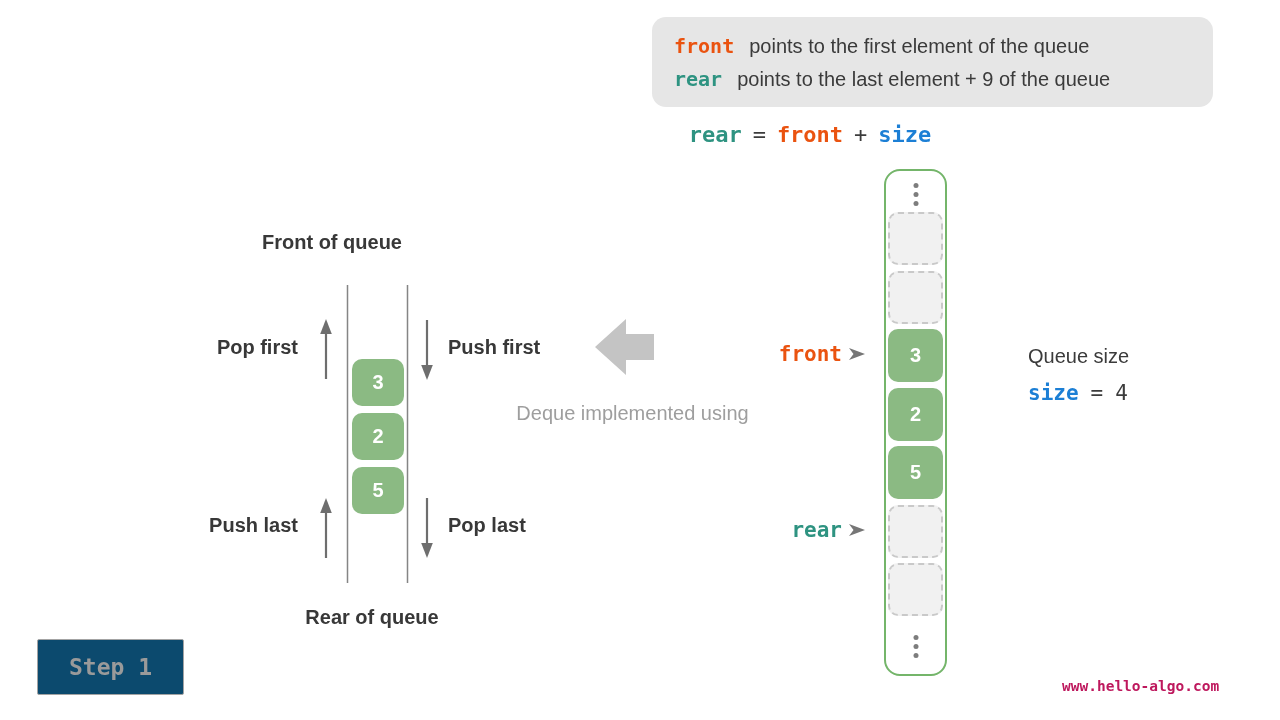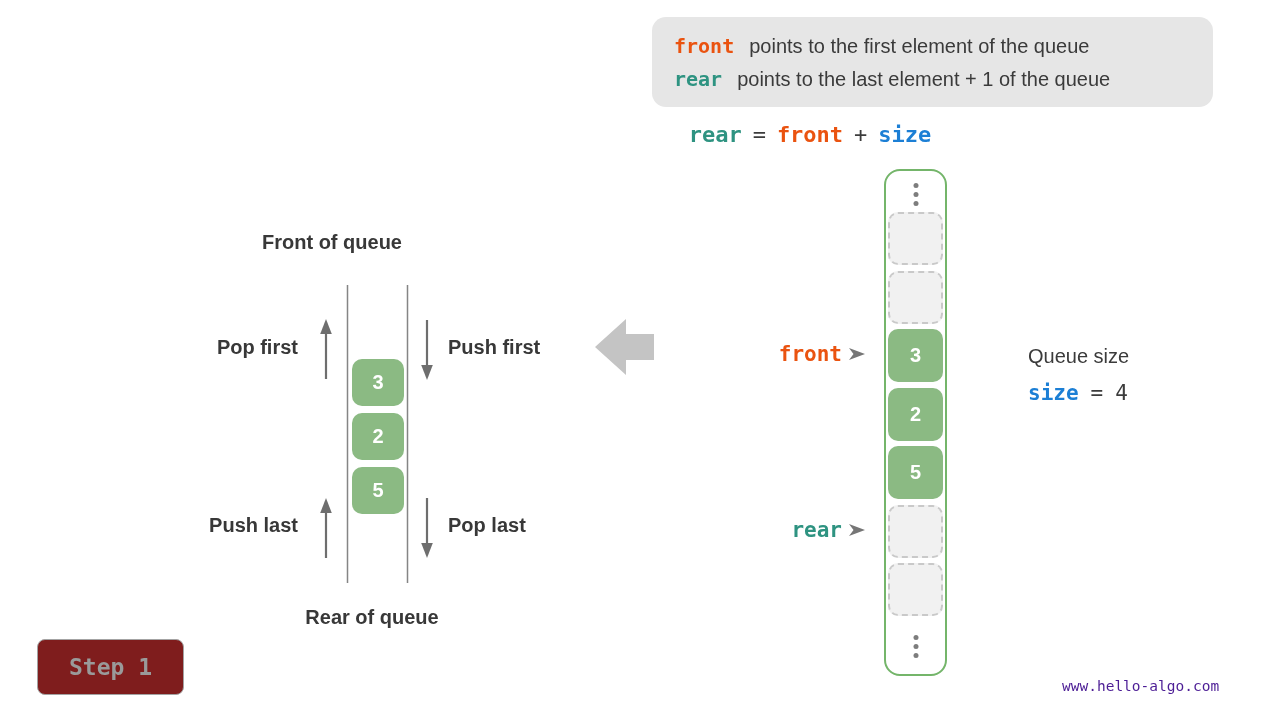--- a/index.html
+++ b/index.html
@@ -79,43 +79,43 @@
   .front-pointer { left:700px; top:340px; }
   .rear-pointer  { left:700px; top:516px; }
 
   
   .queue-size-label { left:1028px; top:345px; font-size:20px; font-weight:500; color:#3b3b3b; }
   .size-row { left:1028px; top:381px; display:flex; align-items:center; gap:12px; font-size:21px; }
 
   
   .step-badge {
     left:37px; top:639px; width:145px; height:54px;
-    border:1.5px solid #a3a3a3; border-radius:8px; background:#7f1d1d;
+    border:1.5px solid #a3a3a3; border-radius:2px; background:#0c4a6e;
     display:flex; align-items:center; justify-content:center;
     font-size:23px; color:#9a9a9a;
   }
 
   
-  .watermark { left:1062px; top:678px; font-size:14.5px; color:#4c1d95; font-weight:normal; }
+  .watermark { left:1062px; top:678px; font-size:14.5px; color:#be185d; font-weight:bold; }
 
   .overlay { left:0; top:0; pointer-events:none; }
 </style>
 </head>
 <body>
 
 <div class="stage">
 
   <div class="abs info-box">
     <div class="info-line">
       <span class="code mono c-orange">front</span>
       <span>points to the first element of the queue</span>
     </div>
     <div class="info-line">
       <span class="code mono c-teal">rear</span>
-      <span>points to the last element + 1 of the queue</span>
+      <span>points to the last element + 9 of the queue</span>
     </div>
   </div>
 
   <div class="abs formula">
     <span class="mono c-teal">rear</span>
     <span class="mono-reg c-dark">=</span>
     <span class="mono c-orange">front</span>
     <span class="mono-reg c-dark">+</span>
     <span class="mono c-blue">size</span>
   </div>
@@ -151,20 +151,21 @@
   <div class="abs dlabel push-last">Push last</div>
   <div class="abs dlabel pop-last">Pop last</div>
 
   <div class="abs queue-boxes">
       <div class="qcell">3</div>
       <div class="qcell">2</div>
       <div class="qcell">5</div>
     </div>
 
   <div class="abs caption">
+    <div>Deque implemented using</div>
   </div>
 
   <div class="abs array-box">
     <div class="dots dots-top">
       <span class="dot"></span>
         <span class="dot"></span>
         <span class="dot"></span>
     </div>
     <div class="array-cells">
         <div class="acell acell-empty"></div>

